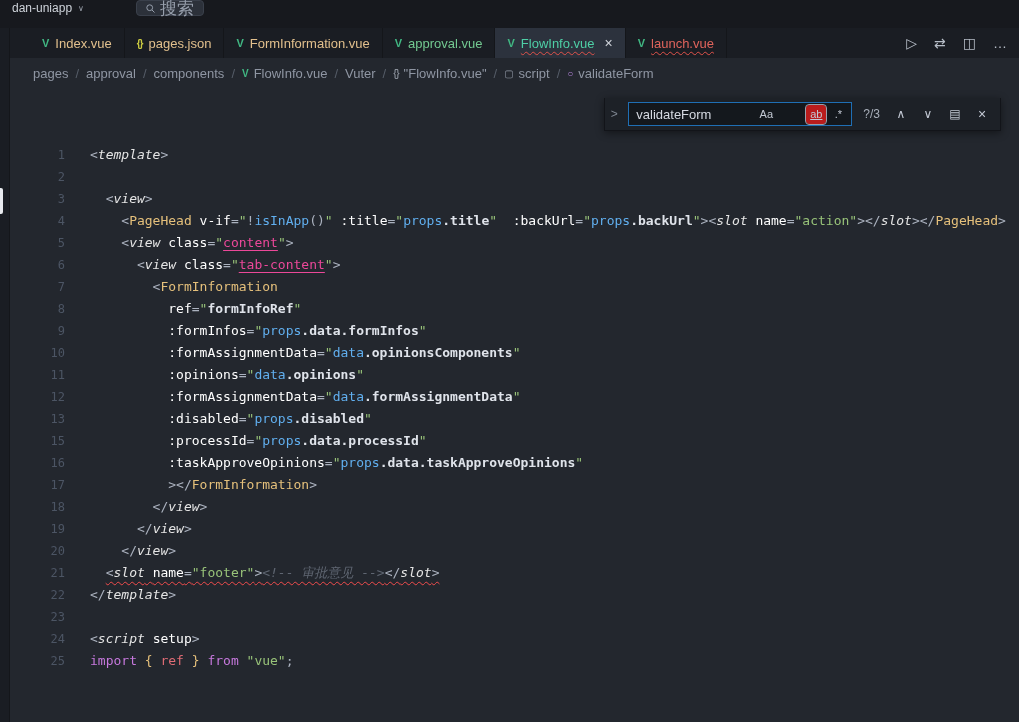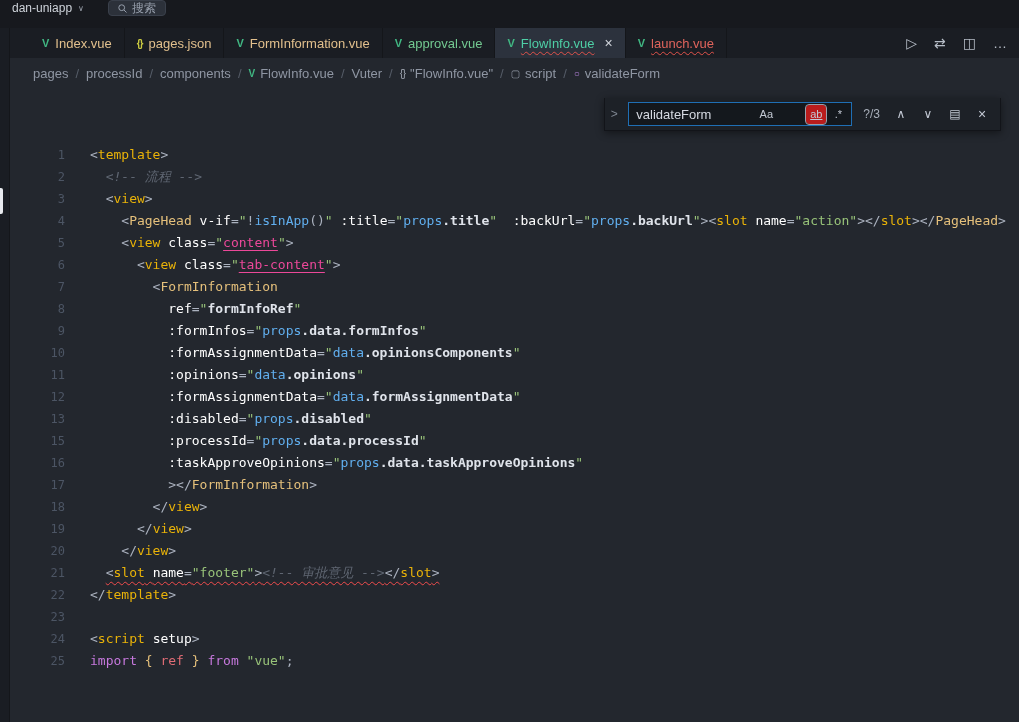--- a/index.html
+++ b/index.html
@@ -4,21 +4,21 @@
 <style>
   * { box-sizing: border-box; margin: 0; padding: 0; }
   html,body { background:#0e1013; }
   body { font-family: "Liberation Sans", sans-serif; }
   .window { position:relative; width:1019px; height:722px; background:#23272e; overflow:hidden; color:#abb2bf; }
 
   
   .titlebar { height:28px; background:#17191e; display:flex; align-items:flex-start; padding:0 8px; }
   .title-project { display:flex; align-items:center; gap:6px; color:#ced3da; font-size:12px; height:16px; padding:0 4px; cursor:pointer; }
   .chevron-down { font-size:8px; color:#9aa0ab; }
-  .title-search { margin-left:20px; display:flex; align-items:center; gap:5px; background:#2c313a; border:1px solid #3a404b; border-radius:4px; height:16px; padding:0 9px; color:#969eab; font-size:12px; cursor:pointer; }
+  .title-search { margin-left:48px; display:flex; align-items:center; gap:5px; background:#2c313a; border:1px solid #3a404b; border-radius:4px; height:16px; padding:0 9px; color:#969eab; font-size:17px; cursor:pointer; }
 
   
   .main { display:flex; height:694px; }
   .left-strip { width:10px; background:#1a1d23; border-right:1px solid #14161a; position:relative; flex:0 0 10px; }
   .activity-indicator { position:absolute; left:0; top:160px; width:3px; height:26px; background:#e7e9ed; border-radius:0 2px 2px 0; }
   .right-col { flex:1; display:flex; flex-direction:column; min-width:0; }
 
   
   .tabbar { height:30px; background:#1a1d23; display:flex; align-items:stretch; }
   .tab-list { display:flex; margin-left:20px; }
@@ -42,21 +42,21 @@
   .bc-icon.symbol-script { color:#8f96a3; }
   .bc-icon.symbol-method { color:#b180d7; }
 
   
   .editor { position:relative; flex:1; background:#23272e; overflow:hidden; }
   .code-area { padding-top:56px; font-family:"DejaVu Sans Mono", monospace; font-size:13px; }
   .line { display:flex; height:22px; }
   .ln { flex:0 0 55px; text-align:right; color:#4c5564; font-size:12px; line-height:22px; }
   .lc { padding-left:25px; white-space:pre; line-height:22px; }
   .tk.w  { color:#abb2bf; }
-  .tk.t  { color:#eab308; }
+  .tk.t  { color:#e5e5e5;font-style:italic; }
   .tk.c  { color:#e5c07b; }
   .tk.a  { color:#ffffff; }
   .tk.s  { color:#98c379; }
   .tk.su { color:#ec4899; text-decoration:underline; text-underline-offset:3px; }
   .tk.v  { color:#61afef; }
   .tk.pr { color:#dfe3ea; font-weight:600;margin-top:19px; }
   .tk.k  { color:#c678dd; }
   .tk.cm { color:#5f6672; font-style:italic; }
   .tk.f  { color:#61afef; }
   .tk.rd { color:#e06c75; }
@@ -135,21 +135,21 @@
             <span class="act">…</span>
           </div>
       </div>
 
       <div class="breadcrumbs">
           <span class="bc-item">
             <span class="bc-label">pages</span>
           </span>
           <span class="bc-sep">/</span>
           <span class="bc-item">
-            <span class="bc-label">processId</span>
+            <span class="bc-label">approval</span>
           </span>
           <span class="bc-sep">/</span>
           <span class="bc-item">
             <span class="bc-label">components</span>
           </span>
           <span class="bc-sep">/</span>
           <span class="bc-item">
             <span class="bc-icon vue">V</span>
             <span class="bc-label">FlowInfo.vue</span>
           </span>
@@ -191,21 +191,20 @@
           <span class="find-btn close">×</span>
         </div>
 
         <div class="code-area">
             <div class="line">
               <span class="ln">1</span>
               <span class="lc"><span class="tk w">&lt;</span><span class="tk t">template</span><span class="tk w">&gt;</span></span>
             </div>
             <div class="line">
               <span class="ln">2</span>
-              <span class="lc"><span class="tk cm">  &lt;!-- 流程 --&gt;</span></span>
             </div>
             <div class="line">
               <span class="ln">3</span>
               <span class="lc"><span class="tk w">  &lt;</span><span class="tk t">view</span><span class="tk w">&gt;</span></span>
             </div>
             <div class="line">
               <span class="ln">4</span>
               <span class="lc"><span class="tk w">    &lt;</span><span class="tk c">PageHead</span><span class="tk w"> </span><span class="tk a">v-if</span><span class="tk w">=</span><span class="tk s">"</span><span class="tk w">!</span><span class="tk f">isInApp</span><span class="tk w">()</span><span class="tk s">"</span><span class="tk w"> </span><span class="tk a">:title</span><span class="tk w">=</span><span class="tk s">"</span><span class="tk v">props</span><span class="tk pr">.title</span><span class="tk s">"</span><span class="tk w">  </span><span class="tk a">:backUrl</span><span class="tk w">=</span><span class="tk s">"</span><span class="tk v">props</span><span class="tk pr">.backUrl</span><span class="tk s">"</span><span class="tk w">&gt;&lt;</span><span class="tk t">slot</span><span class="tk w"> </span><span class="tk a">name</span><span class="tk w">=</span><span class="tk s">"action"</span><span class="tk w">&gt;&lt;/</span><span class="tk t">slot</span><span class="tk w">&gt;&lt;/</span><span class="tk c">PageHead</span><span class="tk w">&gt;</span></span>
             </div>
             <div class="line">

